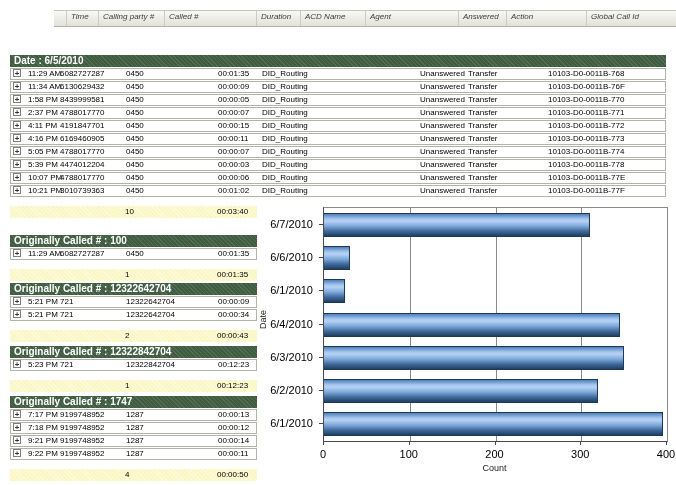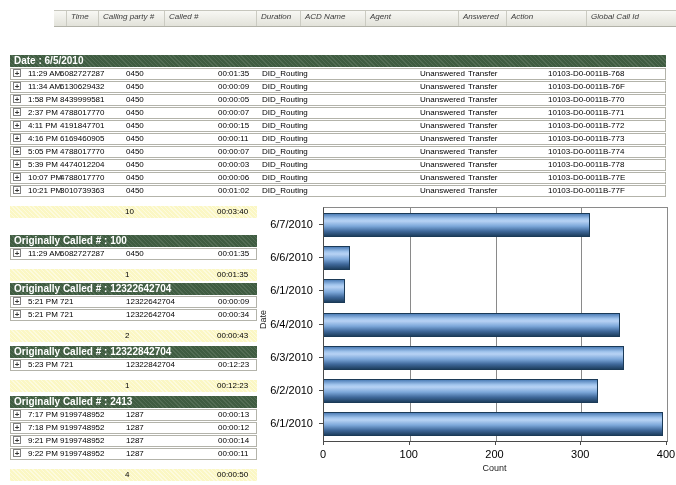--- a/index.html
+++ b/index.html
@@ -226,21 +226,21 @@
           <div class="cell c-calling">721</div>
           <div class="cell c-called">12322842704</div>
           <div class="cell c-duration">00:12:23</div>
         </div>
         <div class="grid narrow summary">
           <div class="cell" style="grid-column: 4;">1</div>
           <div class="cell" style="grid-column: 5;">00:12:23</div>
         </div>
       </div>
       <div class="section" style="top: 368px; width: 247px;">
-        <div class="greenbar">Originally Called # : 2413</div>
+        <div class="greenbar">Originally Called # : 1747</div>
         <div class="grid datarow narrow">
           <div class="cell" style="padding-left: 1px;"><span class="expander">+</span></div>
           <div class="cell c-time">7:17 PM</div>
           <div class="cell c-calling">9199748952</div>
           <div class="cell c-called">1287</div>
           <div class="cell c-duration">00:00:13</div>
         </div>
         <div class="grid datarow narrow">
           <div class="cell" style="padding-left: 1px;"><span class="expander">+</span></div>
           <div class="cell c-time">7:18 PM</div>

